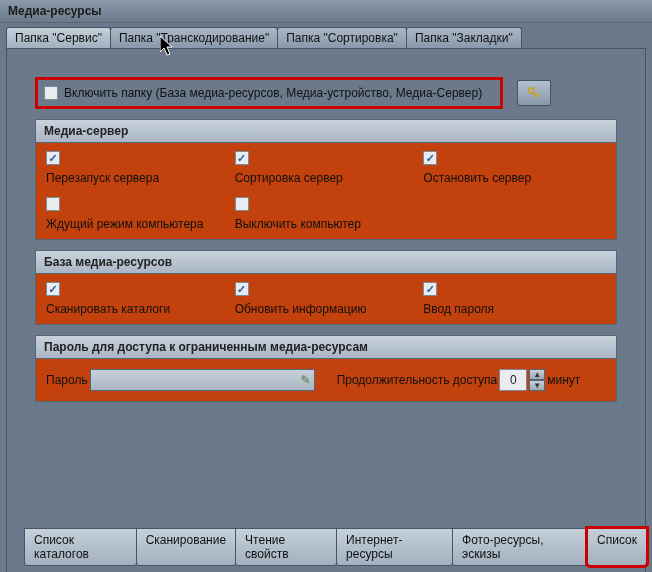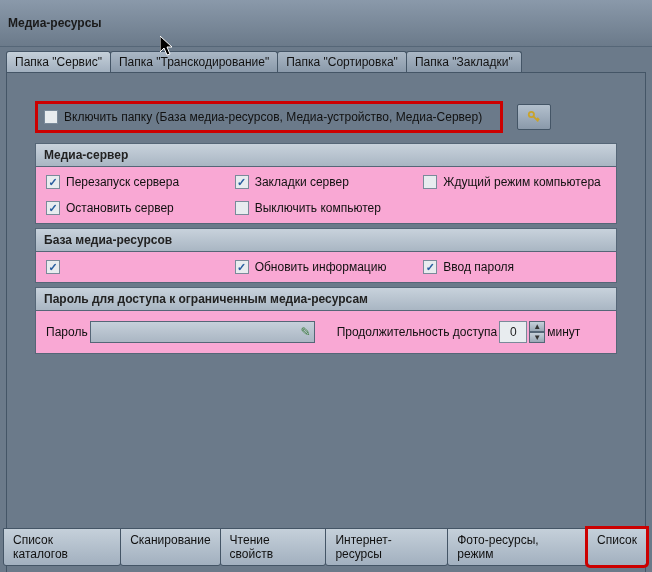--- a/index.html
+++ b/index.html
@@ -1,18 +1,18 @@
 <!DOCTYPE html>
 <html><head>
 <meta charset="utf-8">
 <style>
   * { box-sizing: border-box; margin: 0; padding: 0; font-family: Tahoma, Arial, sans-serif; font-size: 12px; }
   body { background: #6b7a8a; width: 652px; height: 572px; overflow: hidden; position: relative; }
   
-  .titlebar { background: linear-gradient(#8a99aa, #6b7a8a); color: #1a1a1a; font-weight: bold; padding: 16px 8px; border-bottom: 1px solid #556677; }
+  .titlebar { background: linear-gradient(#8a99aa, #6b7a8a); color: #1a1a1a; font-weight: bold; padding: 4px 8px; border-bottom: 1px solid #556677; }
   
   .tabbar-top { display: flex; background: #6b7a8a; padding: 4px 6px 0 6px; gap: 0; }
   .tab-top {
     padding: 3px 8px; border: 1px solid #445566; border-bottom: none;
     background: linear-gradient(#aab7c5,#8a99aa); color: #111; cursor: pointer;
     margin-right: -1px; border-radius: 3px 3px 0 0;
   }
   .tab-top.active { background: linear-gradient(#c5d0da,#a2b0bf); font-weight: normal; }
 
   .content-area {
@@ -32,48 +32,48 @@
   }
   .checkbox.checked::after { content: "✓"; }
   .enable-label { color: #111; }
   .key-btn {
     width: 34px; height: 26px; border: 1px solid #445566;
     background: linear-gradient(#b3c0cd,#8a99aa); display: flex; align-items:center; justify-content:center;
     cursor:pointer; border-radius:2px;
   }
   .key-icon { width:14px; height:14px; }
 
-  .groupbox { border: 1px solid #556677; margin-bottom: 4px; background:#f9a8d4; }
+  .groupbox { border: 1px solid #556677; margin-bottom: 10px; background:#c2410c; }
   .groupbox-header {
     background: linear-gradient(#c8d2dc,#a9b6c3); border-bottom:1px solid #556677;
     padding: 4px 8px; font-weight: bold; color:#222;
   }
   .group-body { padding: 8px 10px; }
   .check-grid { display:grid; grid-template-columns: 1fr 1fr 1fr; row-gap:12px; column-gap:6px; }
-  .chk-item { display:flex; align-items:center; gap:6px; color:#111; cursor:pointer; }
+  .chk-item { display:flex; align-items:flex-start; gap:6px; color:#111; cursor:pointer;flex-direction:column; }
 
   .pwd-row { display:flex; align-items:center; gap:2px; padding: 10px; }
   .pwd-label { color:#111; }
   .pwd-input {
     flex: 0 0 225px; height:22px; background:linear-gradient(#c6d0da,#aab6c3);
     border:1px solid #556677; position:relative;
   }
   .pwd-edit-icon { position:absolute; right:3px; top:3px; font-size:12px; color:#3a7a3a; cursor:pointer; }
   .dur-label { margin-left: 20px; color:#111; }
   .spinner {
     width:28px; height:22px; background:#e8ecef; border:1px solid #7a8a9a;
     text-align:center; line-height:20px; color:#222;
   }
   .spin-btns { display:flex; flex-direction:column; }
   .spin-btn { width:16px; height:11px; border:1px solid #556677; background:linear-gradient(#c6d0da,#9aa8b6);
               font-size:8px; display:flex; align-items:center; justify-content:center; cursor:pointer; color:#333; }
   .unit { color:#111; }
 
   .bottom-tabs {
-    position:absolute; left:3px; right:6px; bottom:6px;
+    position:absolute; left:24px; right:6px; bottom:6px;
     display:flex; background:#6b7a8a; gap:0;
   }
   .tab-bottom {
     padding:4px 9px; border:1px solid #445566; border-top:1px solid #445566;
     background:linear-gradient(#c5d0da,#a2b0bf); color:#111; cursor:pointer; margin-right:-1px;
     border-radius:0 0 3px 3px;
   }
   .tab-bottom.active-hl { outline:3px solid #cc0000; outline-offset:-1px; position:relative; z-index:2; }
 
   .cursor { position:absolute; left:160px; top:36px; pointer-events:none; z-index:50; }
@@ -108,45 +108,46 @@
   <div class="groupbox">
     <div class="groupbox-header">Медиа-сервер</div>
     <div class="group-body">
       <div class="check-grid">
         <div class="chk-item">
           <span class="checkbox checked"></span>
           <span>Перезапуск сервера</span>
         </div>
         <div class="chk-item">
           <span class="checkbox checked"></span>
-          <span>Закладки сервер</span>
+          <span>Сортировка сервер</span>
+        </div>
+        <div class="chk-item">
+          <span class="checkbox checked"></span>
+          <span>Остановить сервер</span>
         </div>
         <div class="chk-item">
           <span class="checkbox"></span>
           <span>Ждущий режим компьютера</span>
-        </div>
-        <div class="chk-item">
-          <span class="checkbox checked"></span>
-          <span>Остановить сервер</span>
         </div>
         <div class="chk-item">
           <span class="checkbox"></span>
           <span>Выключить компьютер</span>
         </div>
         <div></div>
       </div>
     </div>
   </div>
 
   <div class="groupbox">
     <div class="groupbox-header">База медиа-ресурсов</div>
     <div class="group-body">
       <div class="check-grid">
         <div class="chk-item">
           <span class="checkbox checked"></span>
+          <span>Сканировать каталоги</span>
         </div>
         <div class="chk-item">
           <span class="checkbox checked"></span>
           <span>Обновить информацию</span>
         </div>
         <div class="chk-item">
           <span class="checkbox checked"></span>
           <span>Ввод пароля</span>
         </div>
       </div>
@@ -170,19 +171,19 @@
     </div>
   </div>
 
 </div>
 
 <div class="bottom-tabs">
   <div class="tab-bottom">Список каталогов</div>
   <div class="tab-bottom">Сканирование</div>
   <div class="tab-bottom">Чтение свойств</div>
   <div class="tab-bottom">Интернет-ресурсы</div>
-  <div class="tab-bottom">Фото-ресурсы, режим</div>
+  <div class="tab-bottom">Фото-ресурсы, эскизы</div>
   <div class="tab-bottom active-hl">Список</div>
 </div>
 
 <svg class="cursor" width="16" height="22" viewBox="0 0 16 22">
   <path d="M0 0 L0 16 L4 12 L7 19 L10 18 L7 11 L12 11 Z" fill="#000" stroke="#fff" stroke-width="1"></path>
 </svg>
 
 </body></html>

